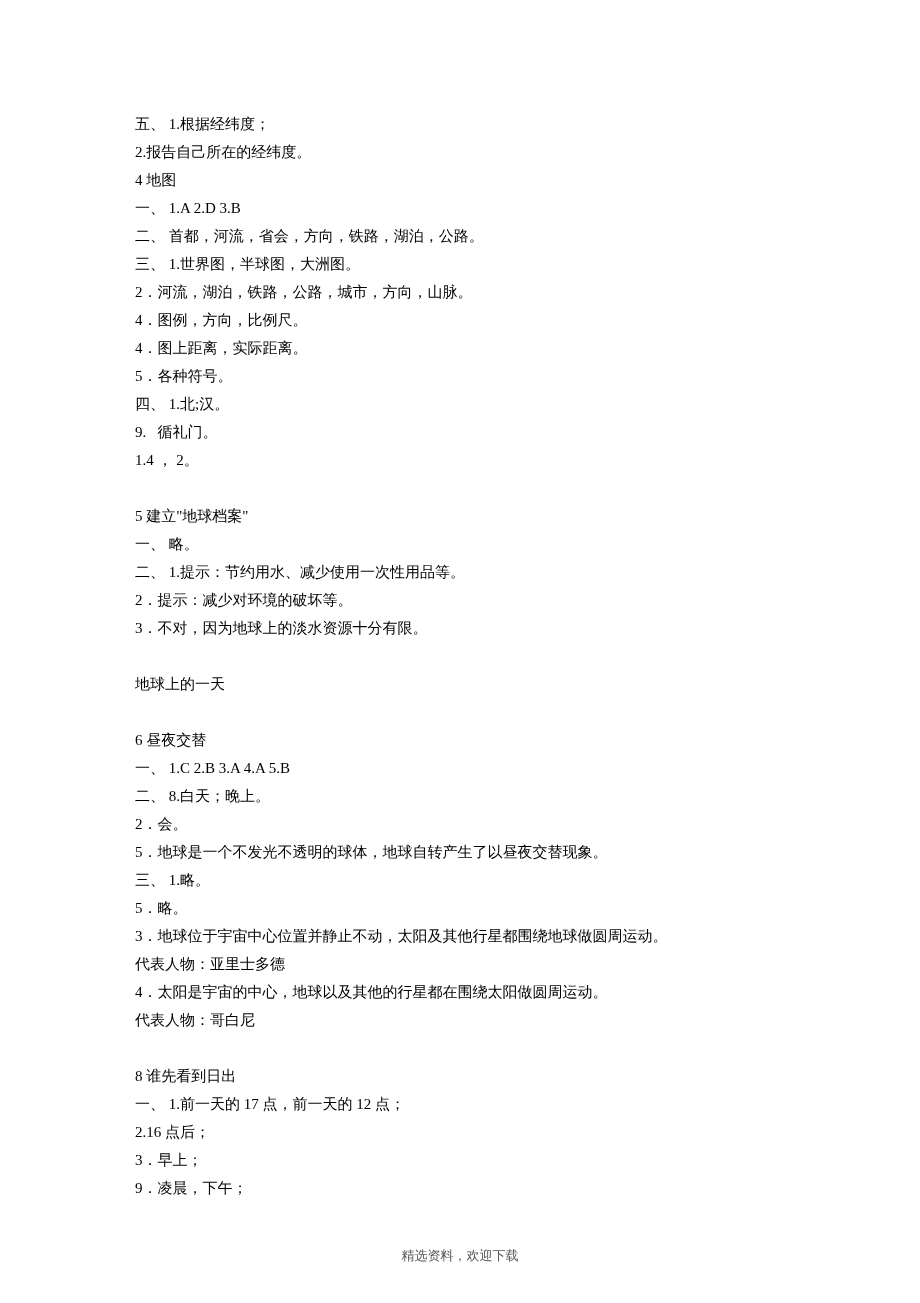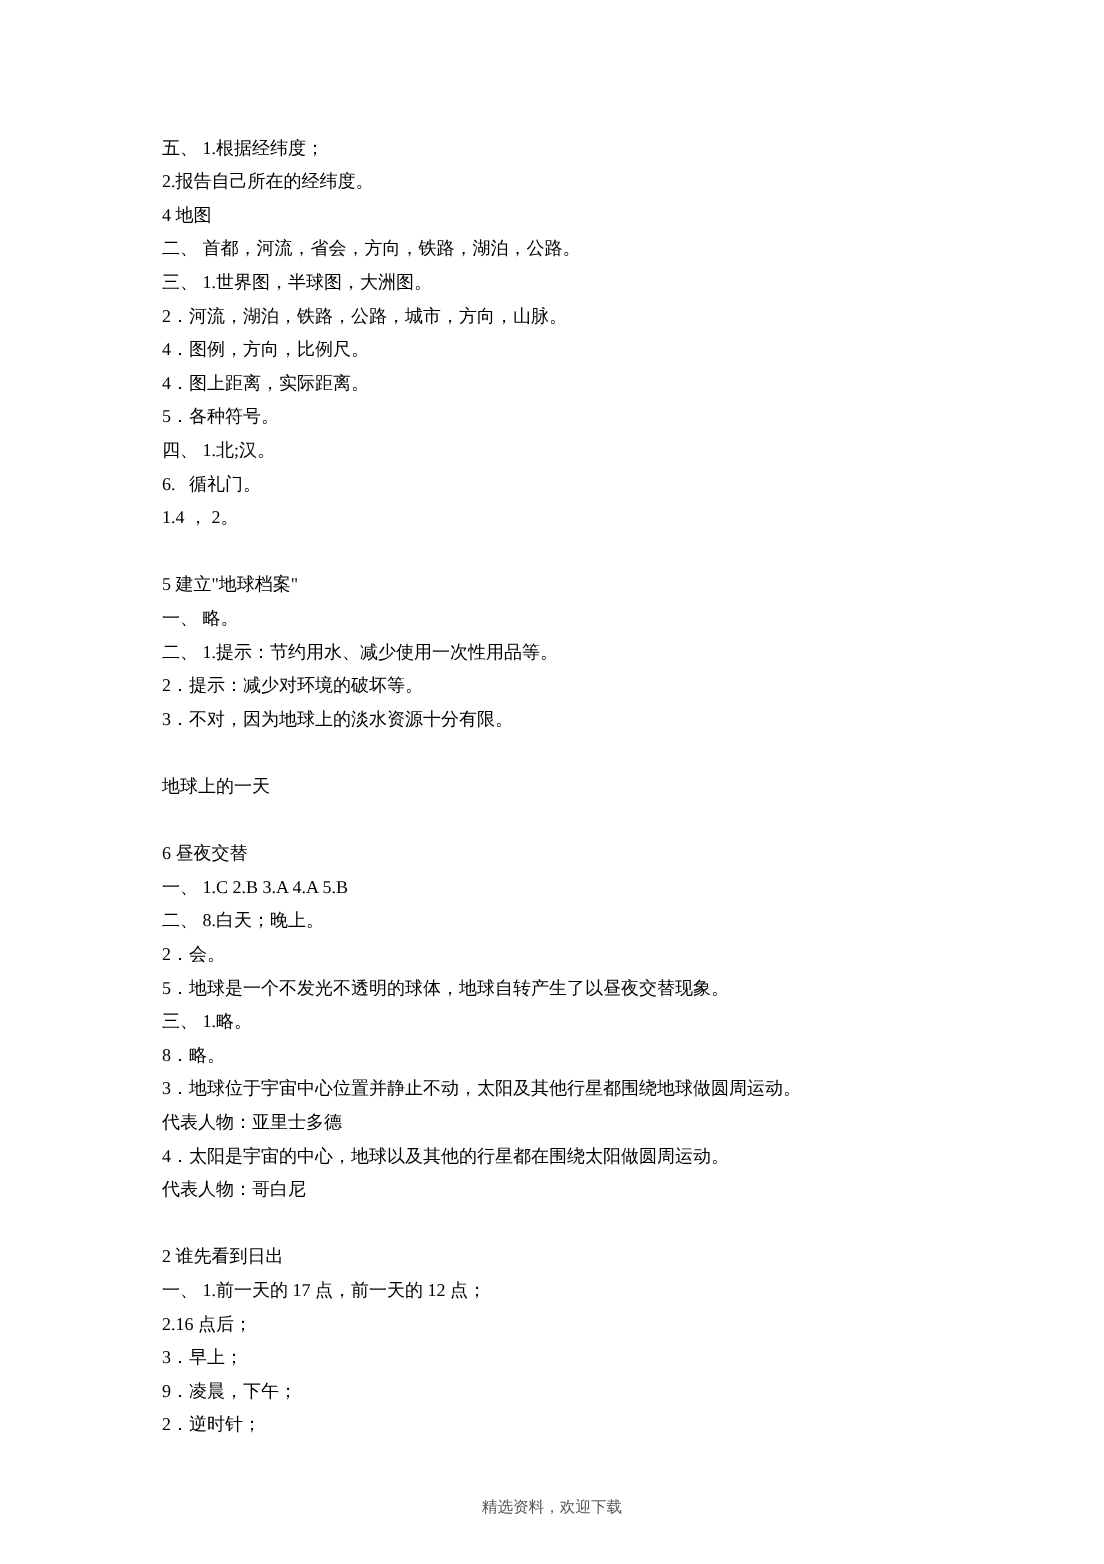--- a/index.html
+++ b/index.html
@@ -30,51 +30,51 @@
   }
 </style>
 </head>
 <body>
 
 <div class="page">
   <div id="content">
       <div class="line">五、 1.根据经纬度；</div>
       <div class="line">2.报告自己所在的经纬度。</div>
       <div class="line">4 地图</div>
+      <div class="line">一、 1.A 2.D 3.B</div>
       <div class="line">二、 首都，河流，省会，方向，铁路，湖泊，公路。</div>
       <div class="line">三、 1.世界图，半球图，大洲图。</div>
       <div class="line">2．河流，湖泊，铁路，公路，城市，方向，山脉。</div>
       <div class="line">4．图例，方向，比例尺。</div>
       <div class="line">4．图上距离，实际距离。</div>
       <div class="line">5．各种符号。</div>
       <div class="line">四、 1.北;汉。</div>
-      <div class="line">6.   循礼门。</div>
+      <div class="line">9.   循礼门。</div>
       <div class="line">1.4 ， 2。</div>
       <div class="blank"></div>
       <div class="line">5 建立"地球档案"</div>
       <div class="line">一、 略。</div>
       <div class="line">二、 1.提示：节约用水、减少使用一次性用品等。</div>
       <div class="line">2．提示：减少对环境的破坏等。</div>
       <div class="line">3．不对，因为地球上的淡水资源十分有限。</div>
       <div class="blank"></div>
       <div class="line">地球上的一天</div>
       <div class="blank"></div>
       <div class="line">6 昼夜交替</div>
       <div class="line">一、 1.C 2.B 3.A 4.A 5.B</div>
       <div class="line">二、 8.白天；晚上。</div>
       <div class="line">2．会。</div>
       <div class="line">5．地球是一个不发光不透明的球体，地球自转产生了以昼夜交替现象。</div>
       <div class="line">三、 1.略。</div>
-      <div class="line">8．略。</div>
+      <div class="line">5．略。</div>
       <div class="line">3．地球位于宇宙中心位置并静止不动，太阳及其他行星都围绕地球做圆周运动。</div>
       <div class="line">代表人物：亚里士多德</div>
       <div class="line">4．太阳是宇宙的中心，地球以及其他的行星都在围绕太阳做圆周运动。</div>
       <div class="line">代表人物：哥白尼</div>
       <div class="blank"></div>
-      <div class="line">2 谁先看到日出</div>
+      <div class="line">8 谁先看到日出</div>
       <div class="line">一、 1.前一天的 17 点，前一天的 12 点；</div>
       <div class="line">2.16 点后；</div>
       <div class="line">3．早上；</div>
       <div class="line">9．凌晨，下午；</div>
-      <div class="line">2．逆时针；</div>
     </div>
   <div class="footer">精选资料，欢迎下载</div>
 </div>
 
 </body></html>

